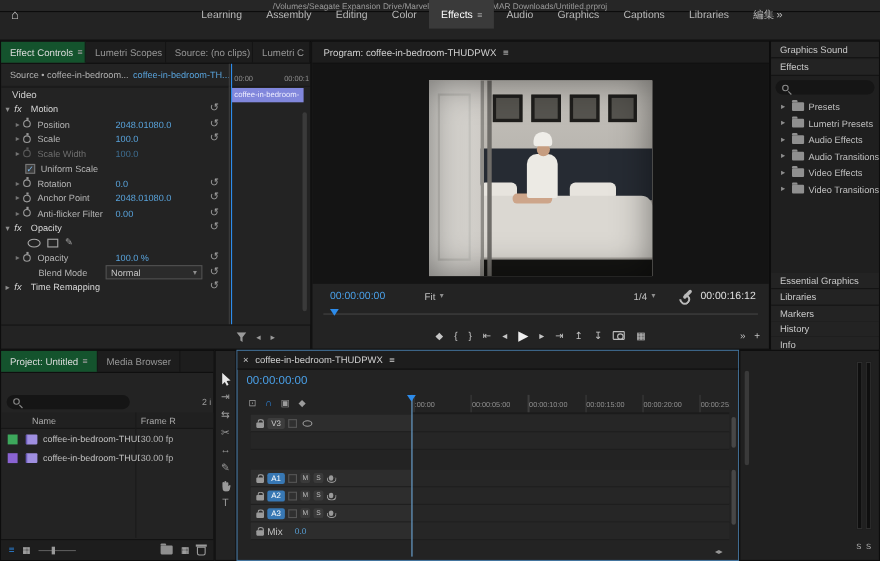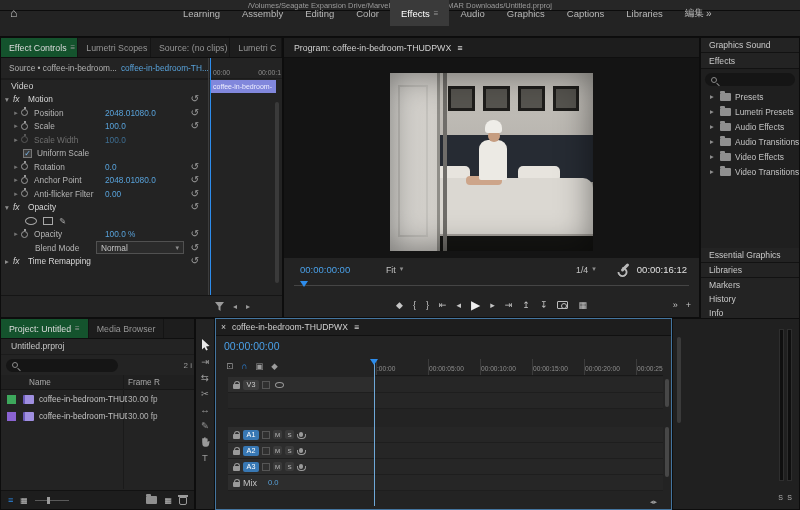--- a/index.html
+++ b/index.html
@@ -495,21 +495,20 @@
   </div>
 
   <div id="project" class="panel">
     <div class="tabbar">
       <span class="ptab active">
         <span>Project: Untitled</span>
         <span class="mini">≡</span>
       </span>
       <span class="ptab">Media Browser</span>
     </div>
-    <div class="filerow">Untitled.prproj</div>
     <div class="searchrow">
       <div class="sbox">
         <span class="magic"></span>
       </div>
       <span class="cnt">2 i</span>
     </div>
     <div class="colhdr">
       <span class="c1">Name</span>
       <span class="c2">Frame R</span>
     </div>

